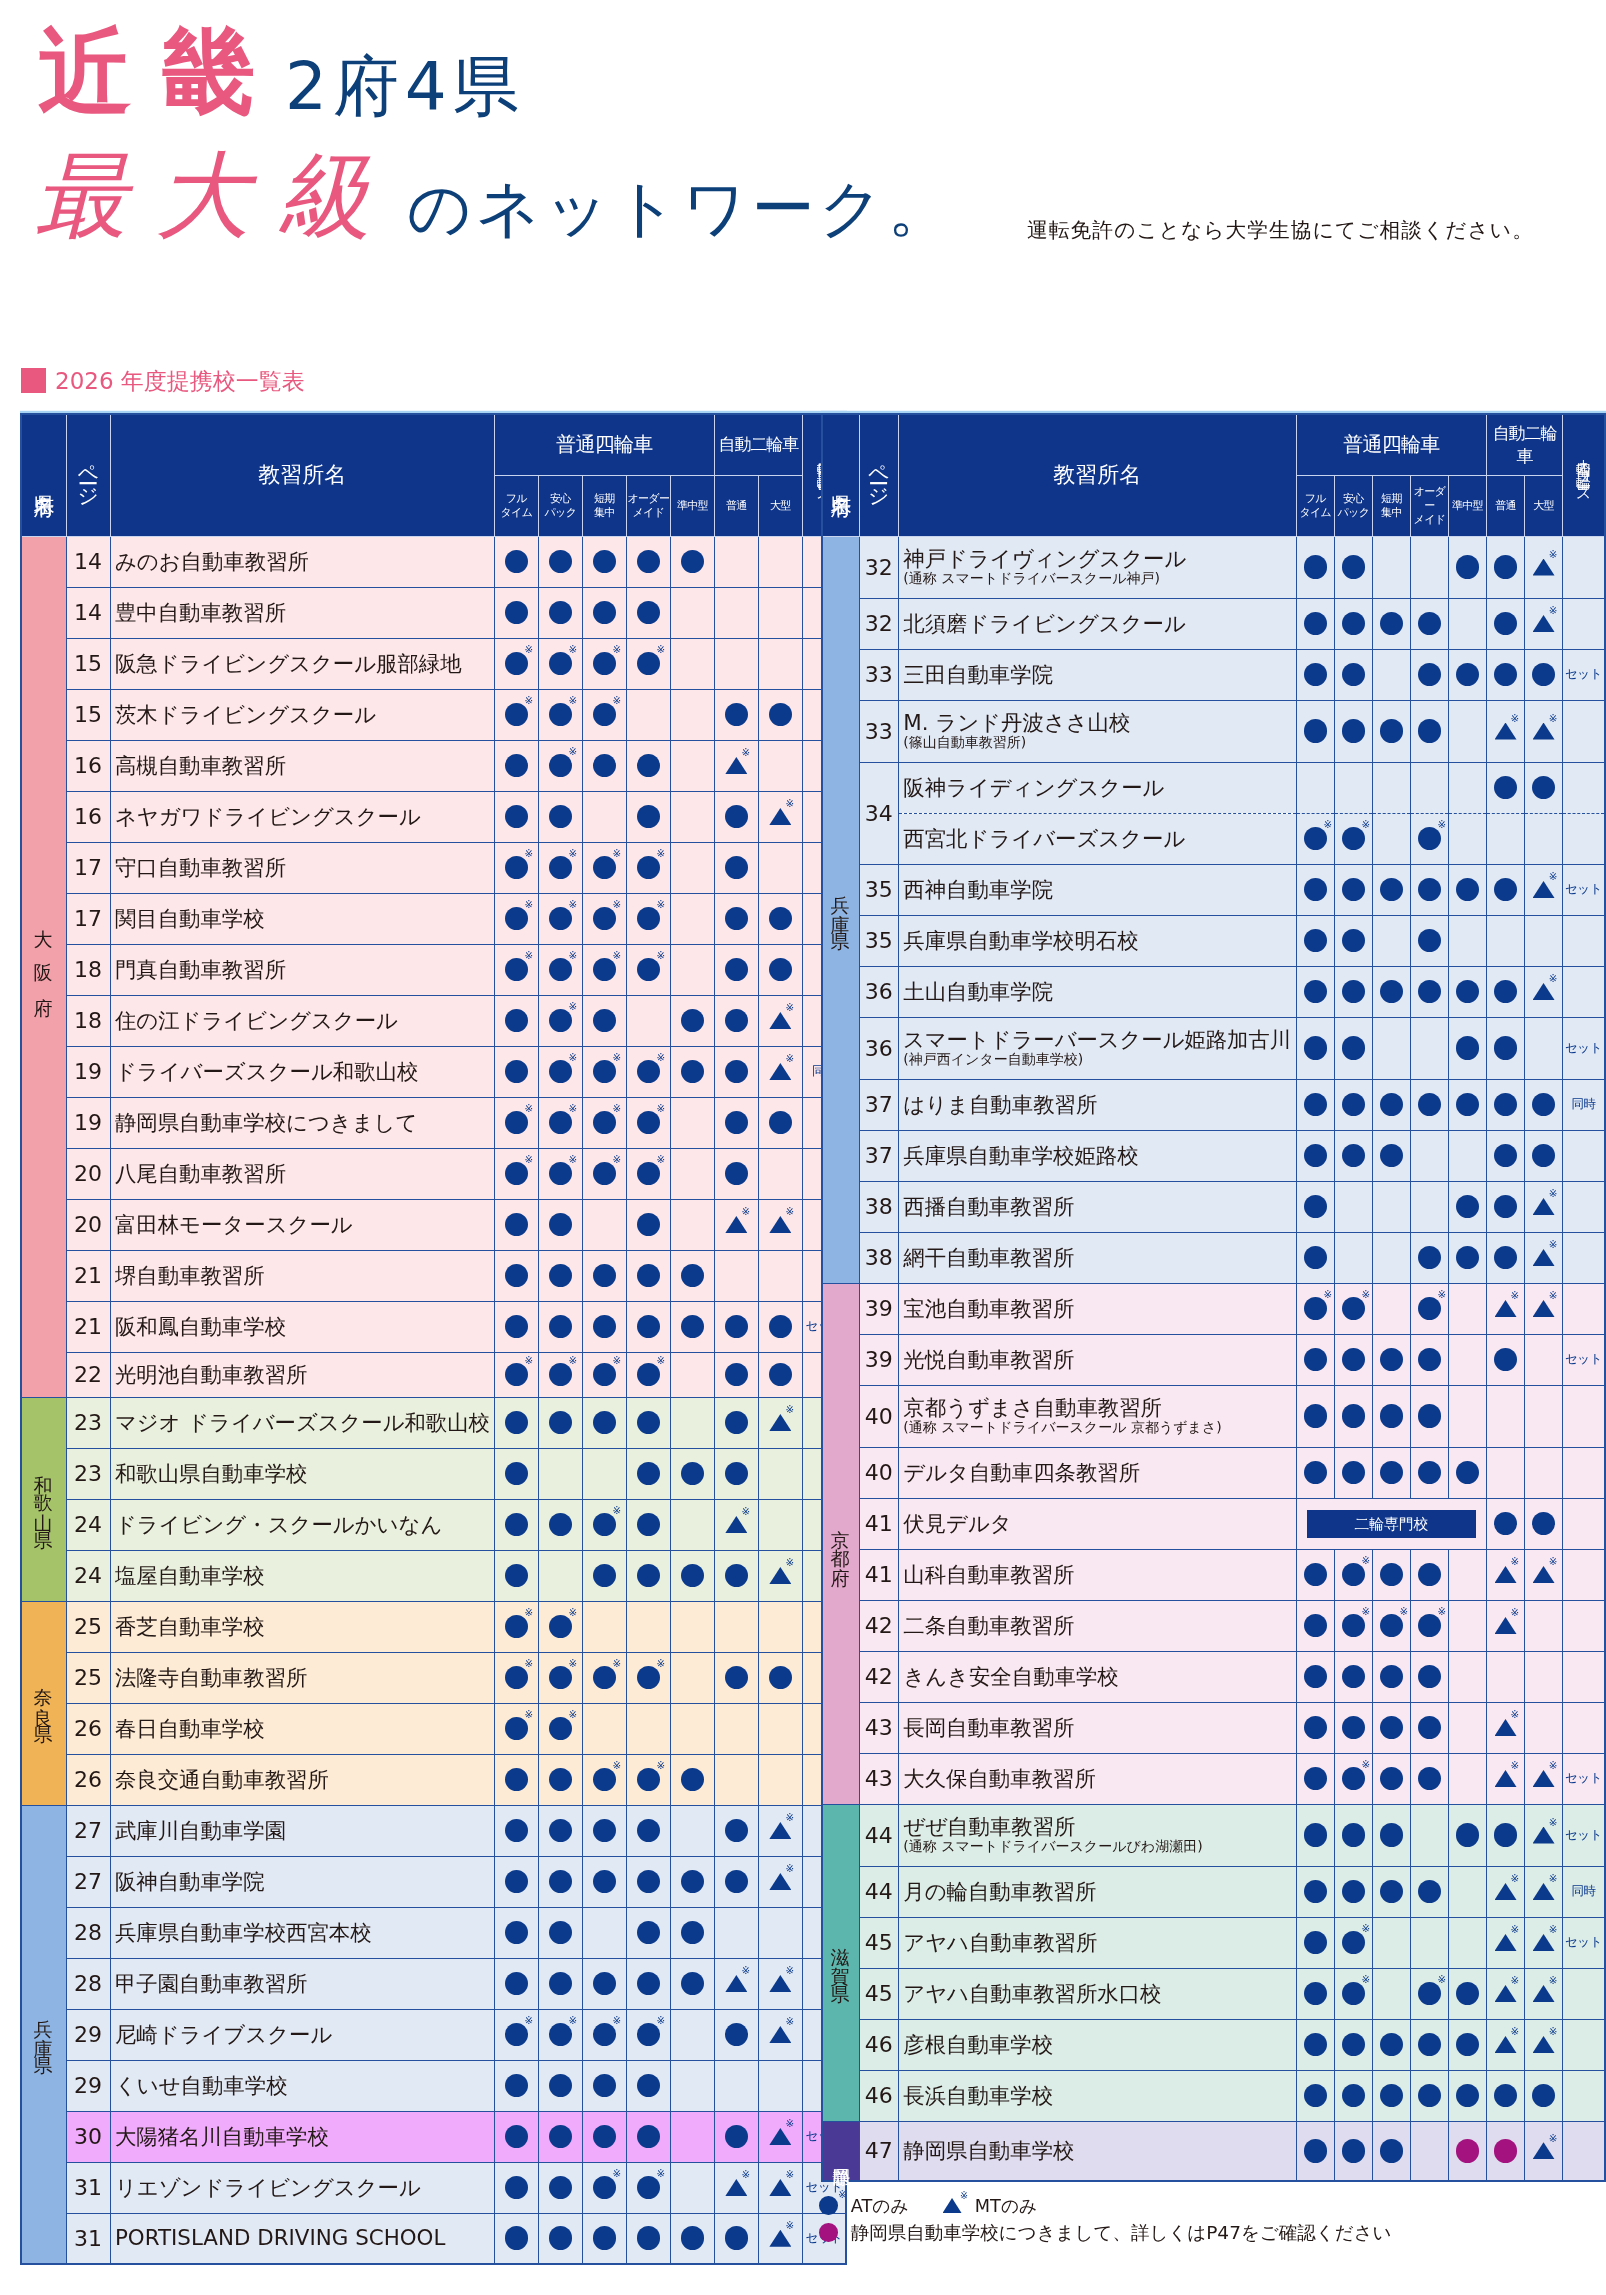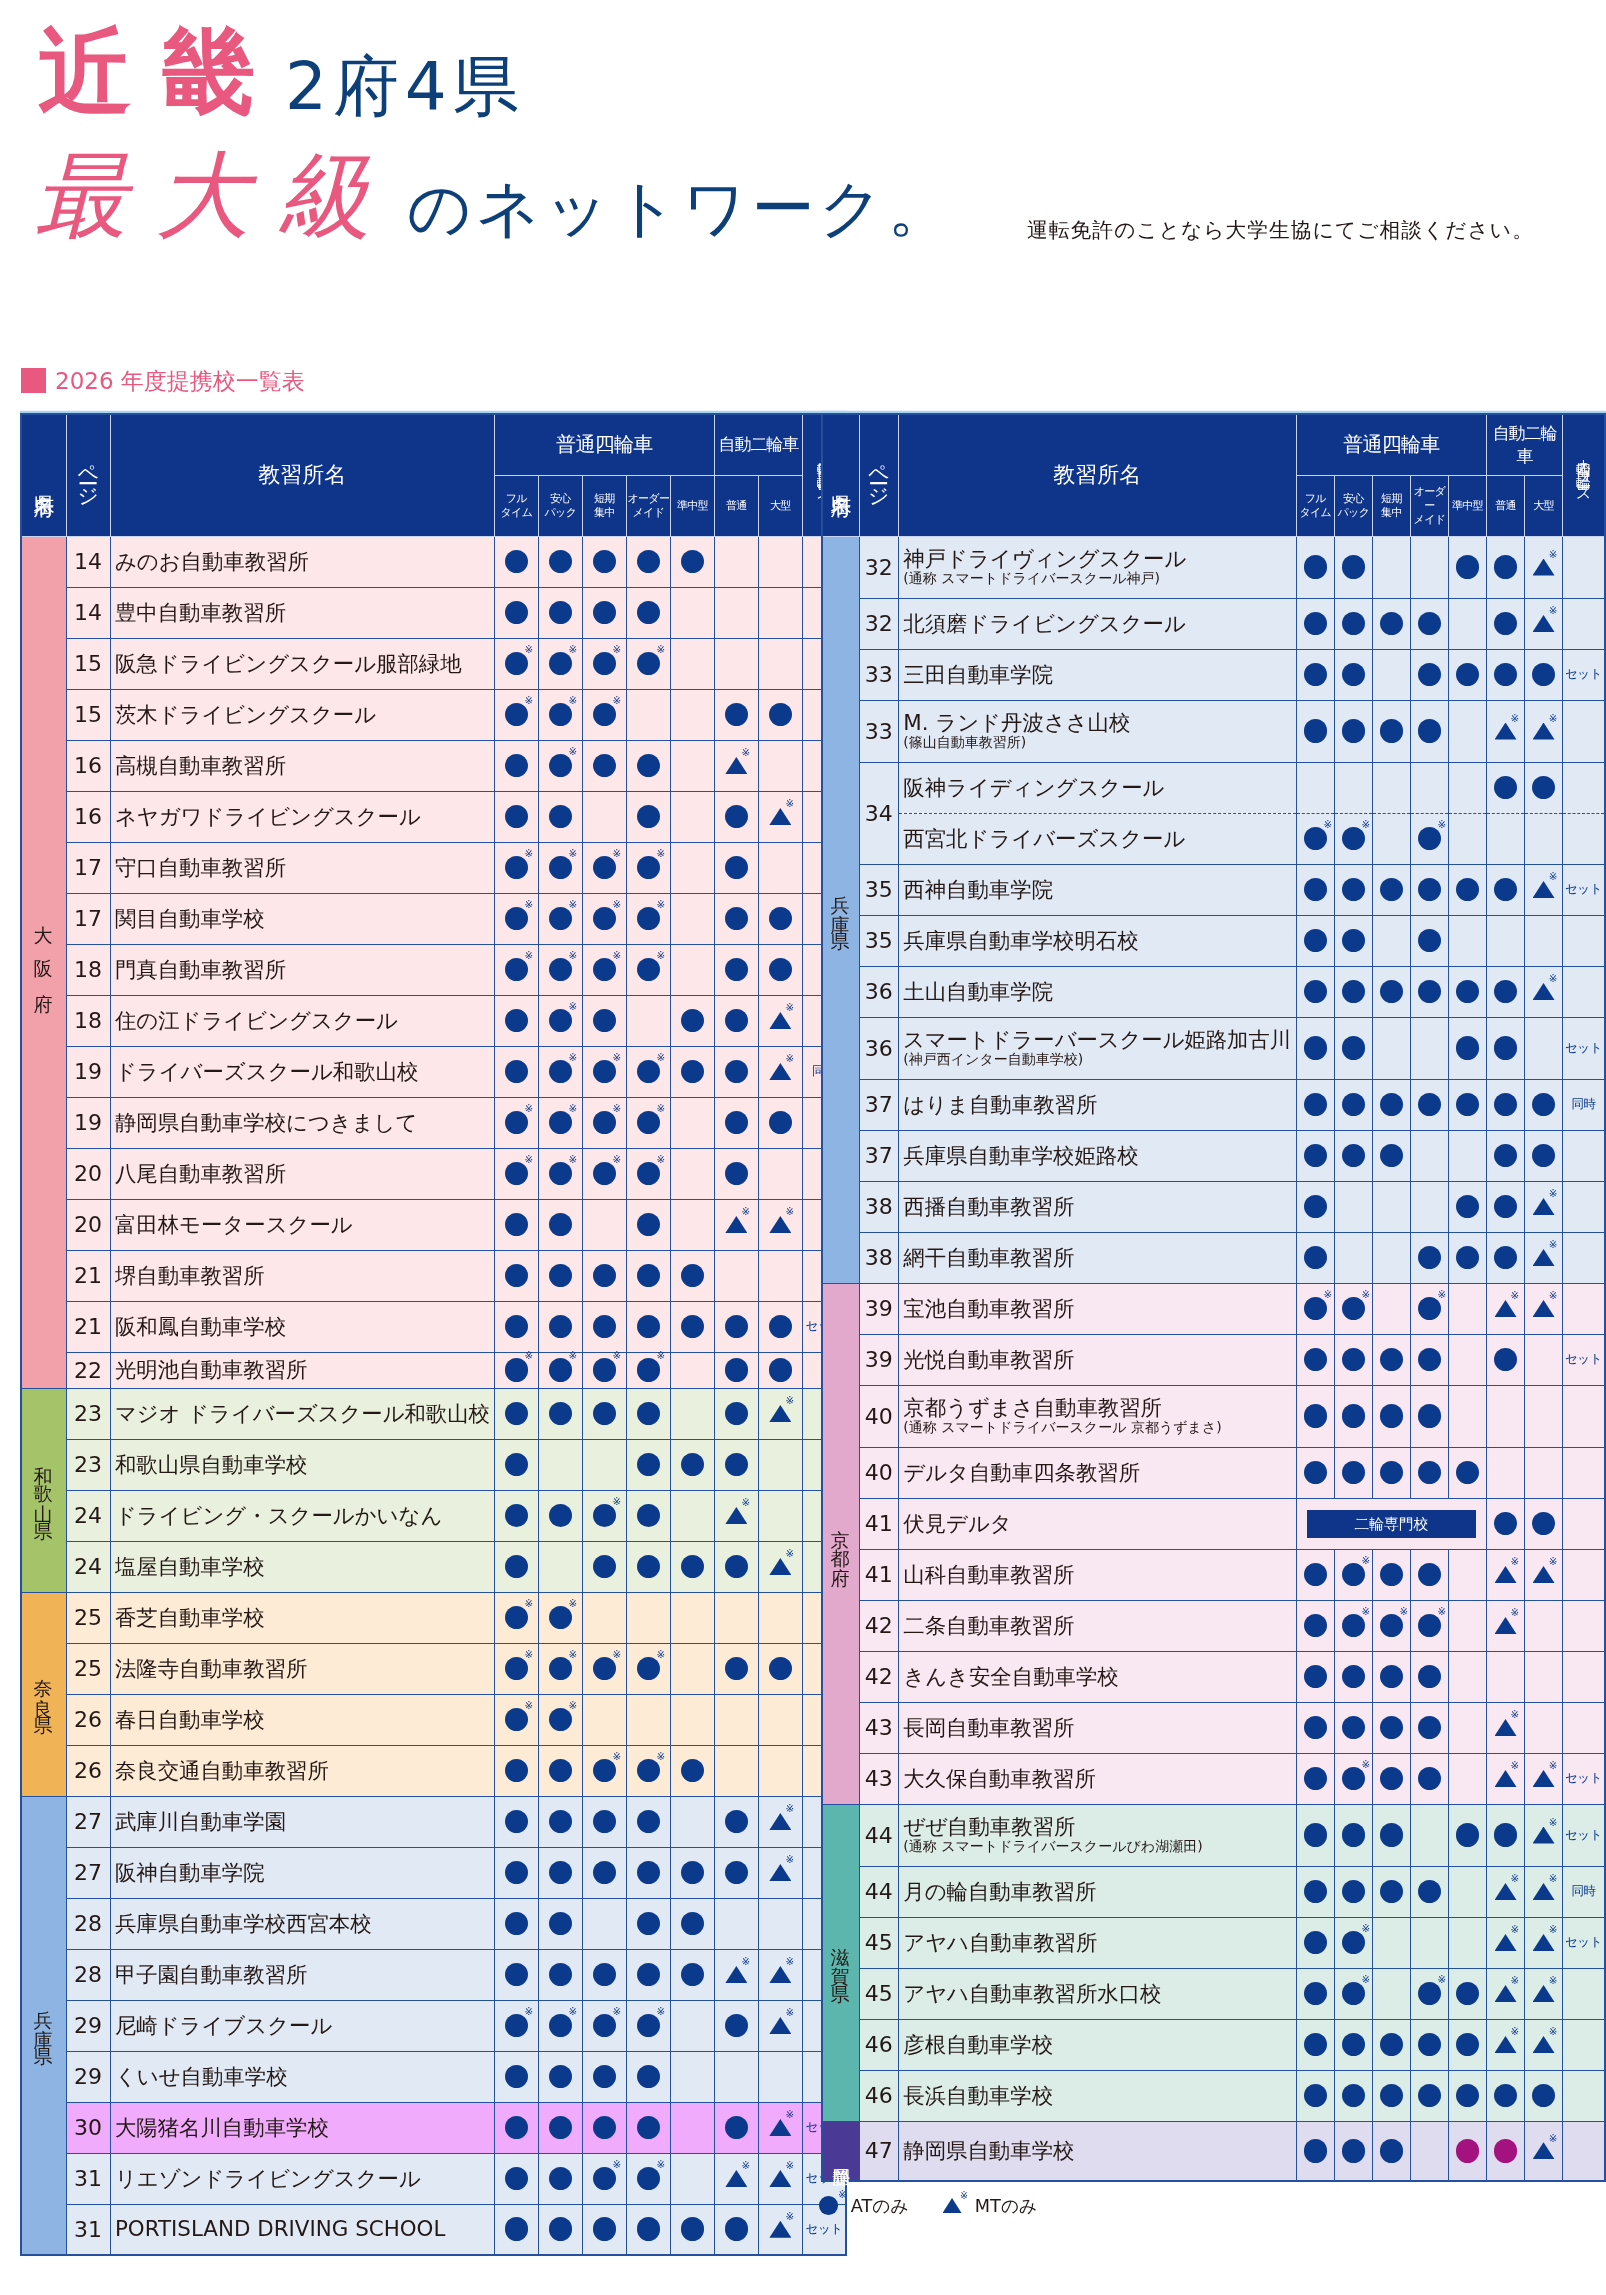--- a/index.html
+++ b/index.html
@@ -302,21 +302,21 @@
           <td class="name"><span class="nm fit">阪和鳳自動車学校</span></td>
           <td class="cell"><span class="sym dot"><span class="shape"></span></span></td>
           <td class="cell"><span class="sym dot"><span class="shape"></span></span></td>
           <td class="cell"><span class="sym dot"><span class="shape"></span></span></td>
           <td class="cell"><span class="sym dot"><span class="shape"></span></span></td>
           <td class="cell"><span class="sym dot"><span class="shape"></span></span></td>
           <td class="cell"><span class="sym dot"><span class="shape"></span></span></td>
           <td class="cell"><span class="sym dot"><span class="shape"></span></span></td>
           <td class="combo">セット</td>
         </tr>
-        <tr class="row" style="height: 36px; background: rgb(253, 231, 233);">
+        <tr class="row" style="height: 45px; background: rgb(253, 231, 233);">
           <td class="page" rowspan="1">22</td>
           <td class="name"><span class="nm fit">光明池自動車教習所</span></td>
           <td class="cell"><span class="sym dot"><span class="shape"></span><span class="note">※</span></span></td>
           <td class="cell"><span class="sym dot"><span class="shape"></span><span class="note">※</span></span></td>
           <td class="cell"><span class="sym dot"><span class="shape"></span><span class="note">※</span></span></td>
           <td class="cell"><span class="sym dot"><span class="shape"></span><span class="note">※</span></span></td>
           <td class="cell"></td>
           <td class="cell"><span class="sym dot"><span class="shape"></span></span></td>
           <td class="cell"><span class="sym dot"><span class="shape"></span></span></td>
           <td class="combo"></td>
@@ -956,14 +956,21 @@
     <span class="leg-gap"></span>
     <span>ATのみ</span>
     <span class="leg-gap2"></span>
     <span class="sym tri">
       <span class="shape"></span>
       <span class="note">※</span>
     </span>
     <span class="leg-gap"></span>
     <span>MTのみ</span>
   </div>
+  <div class="leg-row">
+    <span class="sym dot mag">
+      <span class="shape"></span>
+    </span>
+    <span class="leg-gap"></span>
+    <span class="leg-note">静岡県自動車学校につきまして、詳しくはP47をご確認ください</span>
+  </div>
 </div>
 
 
 </body></html>

